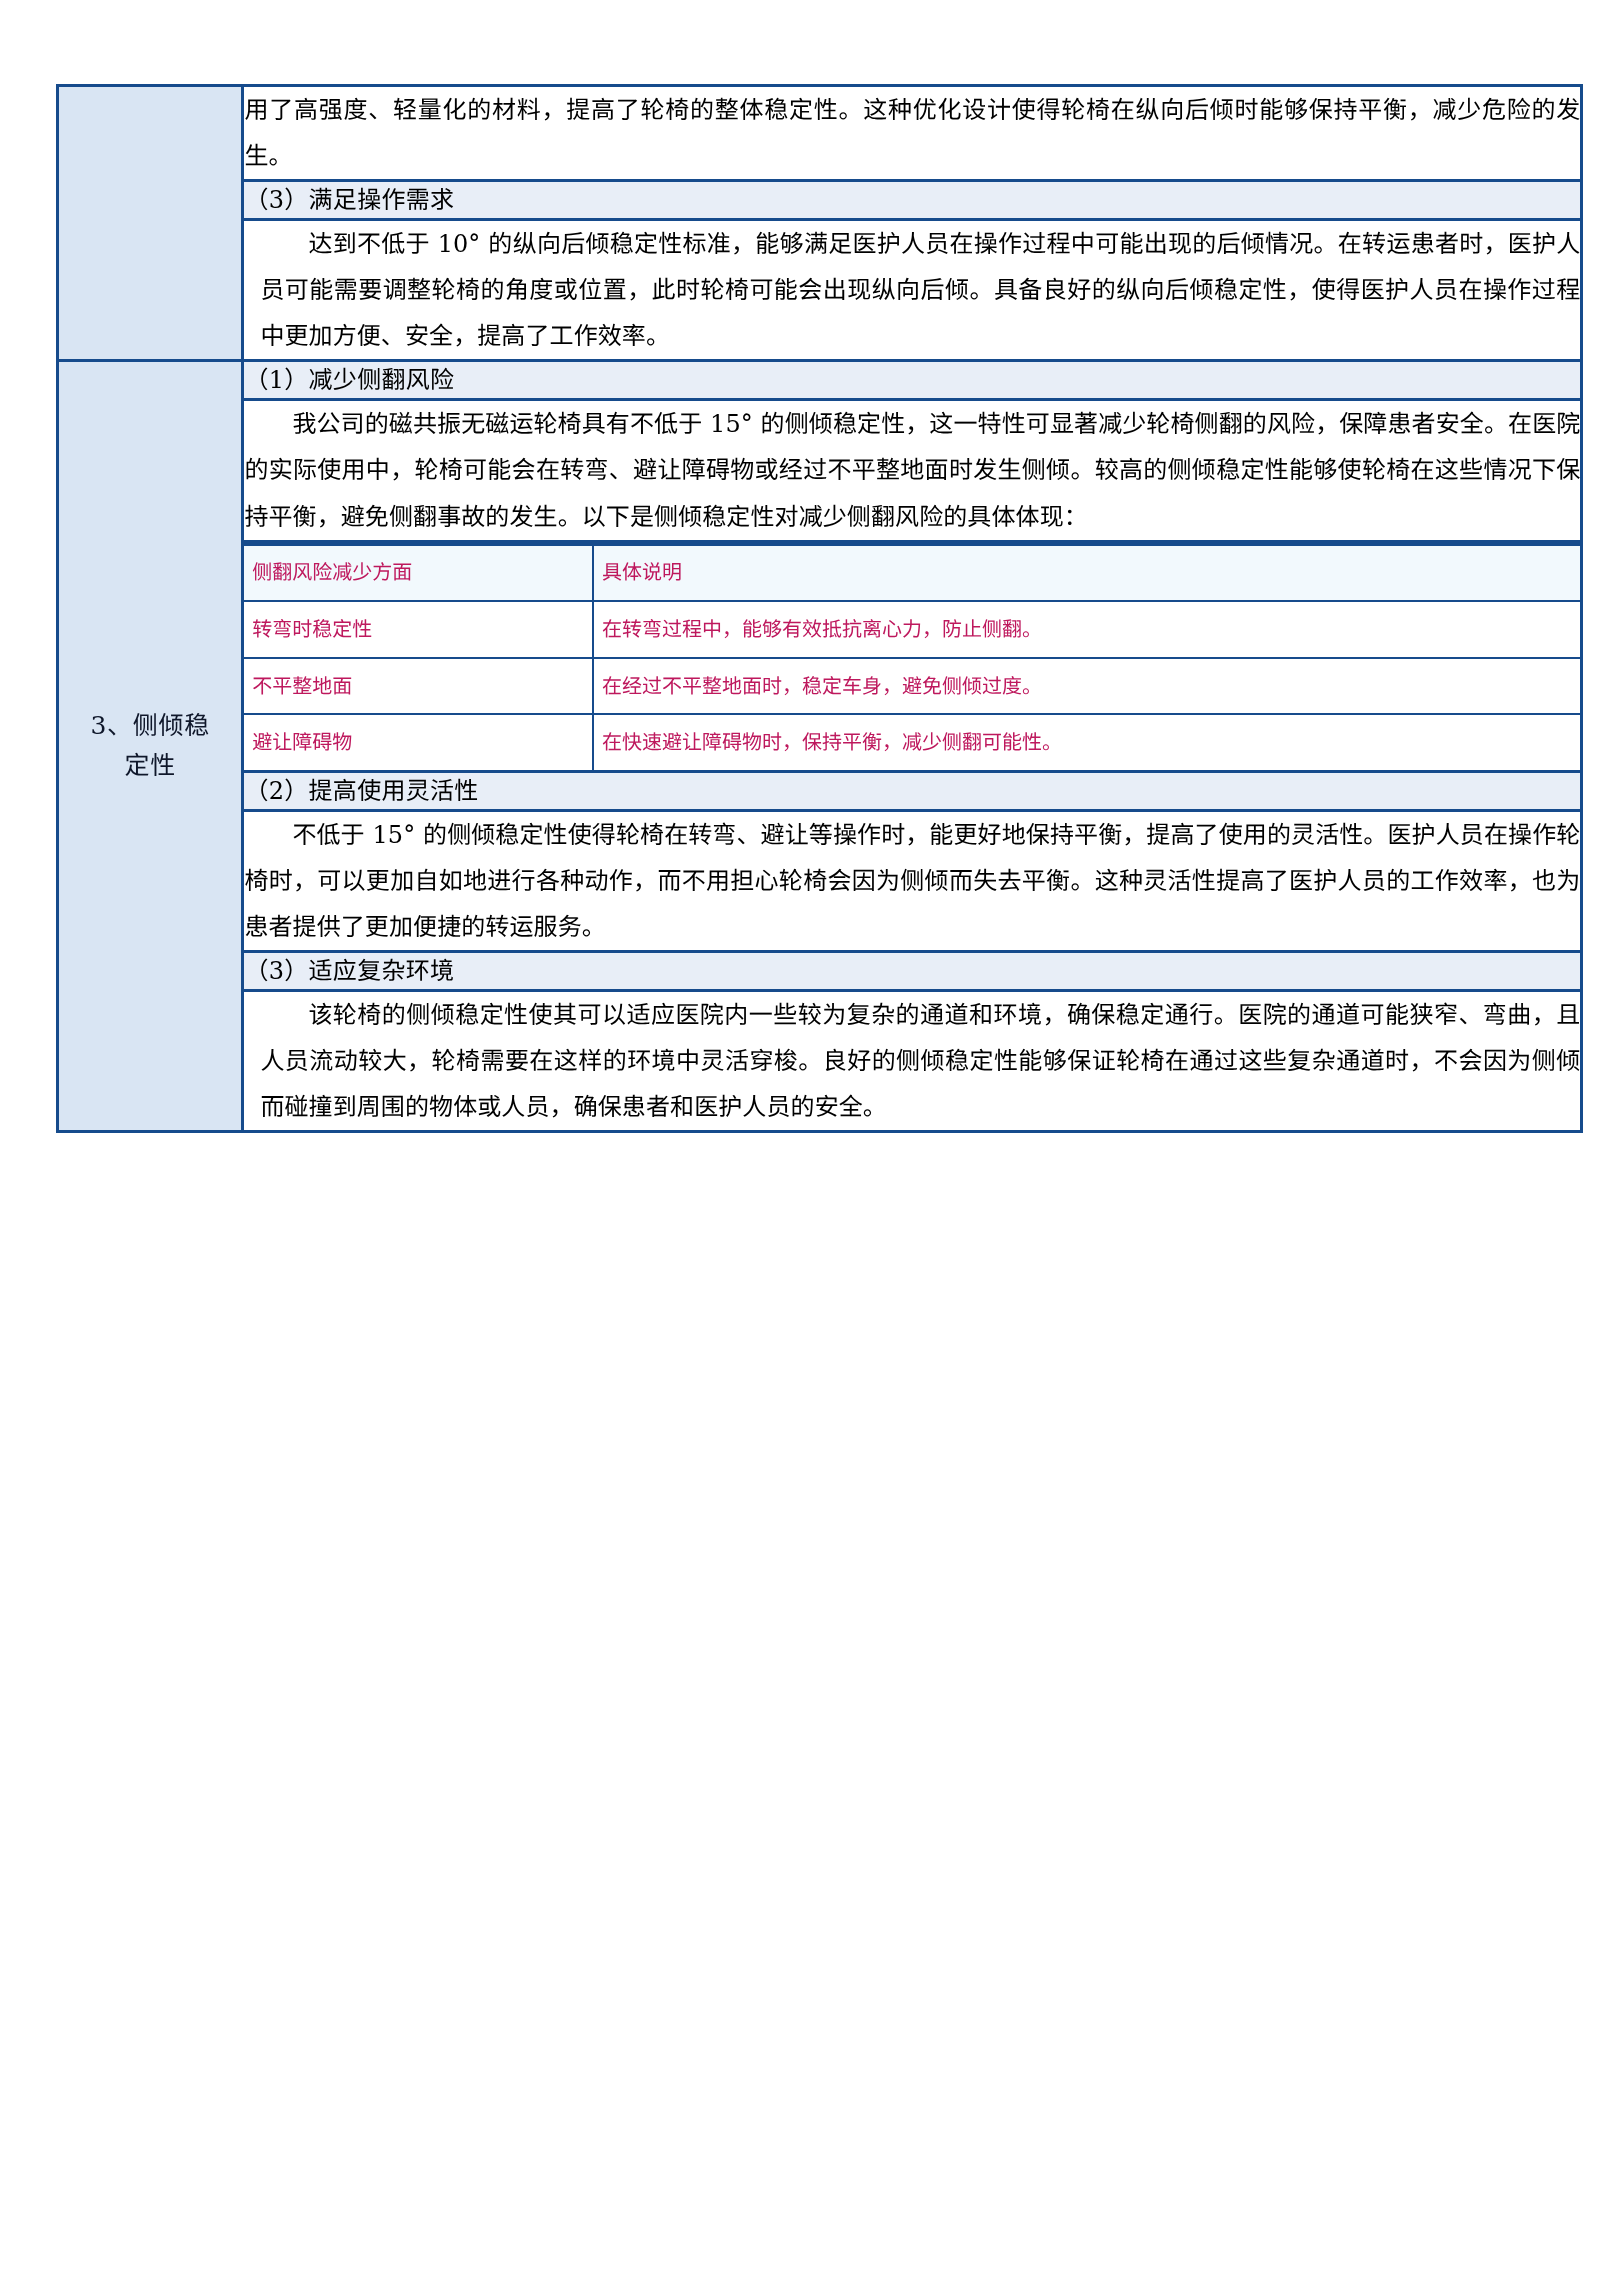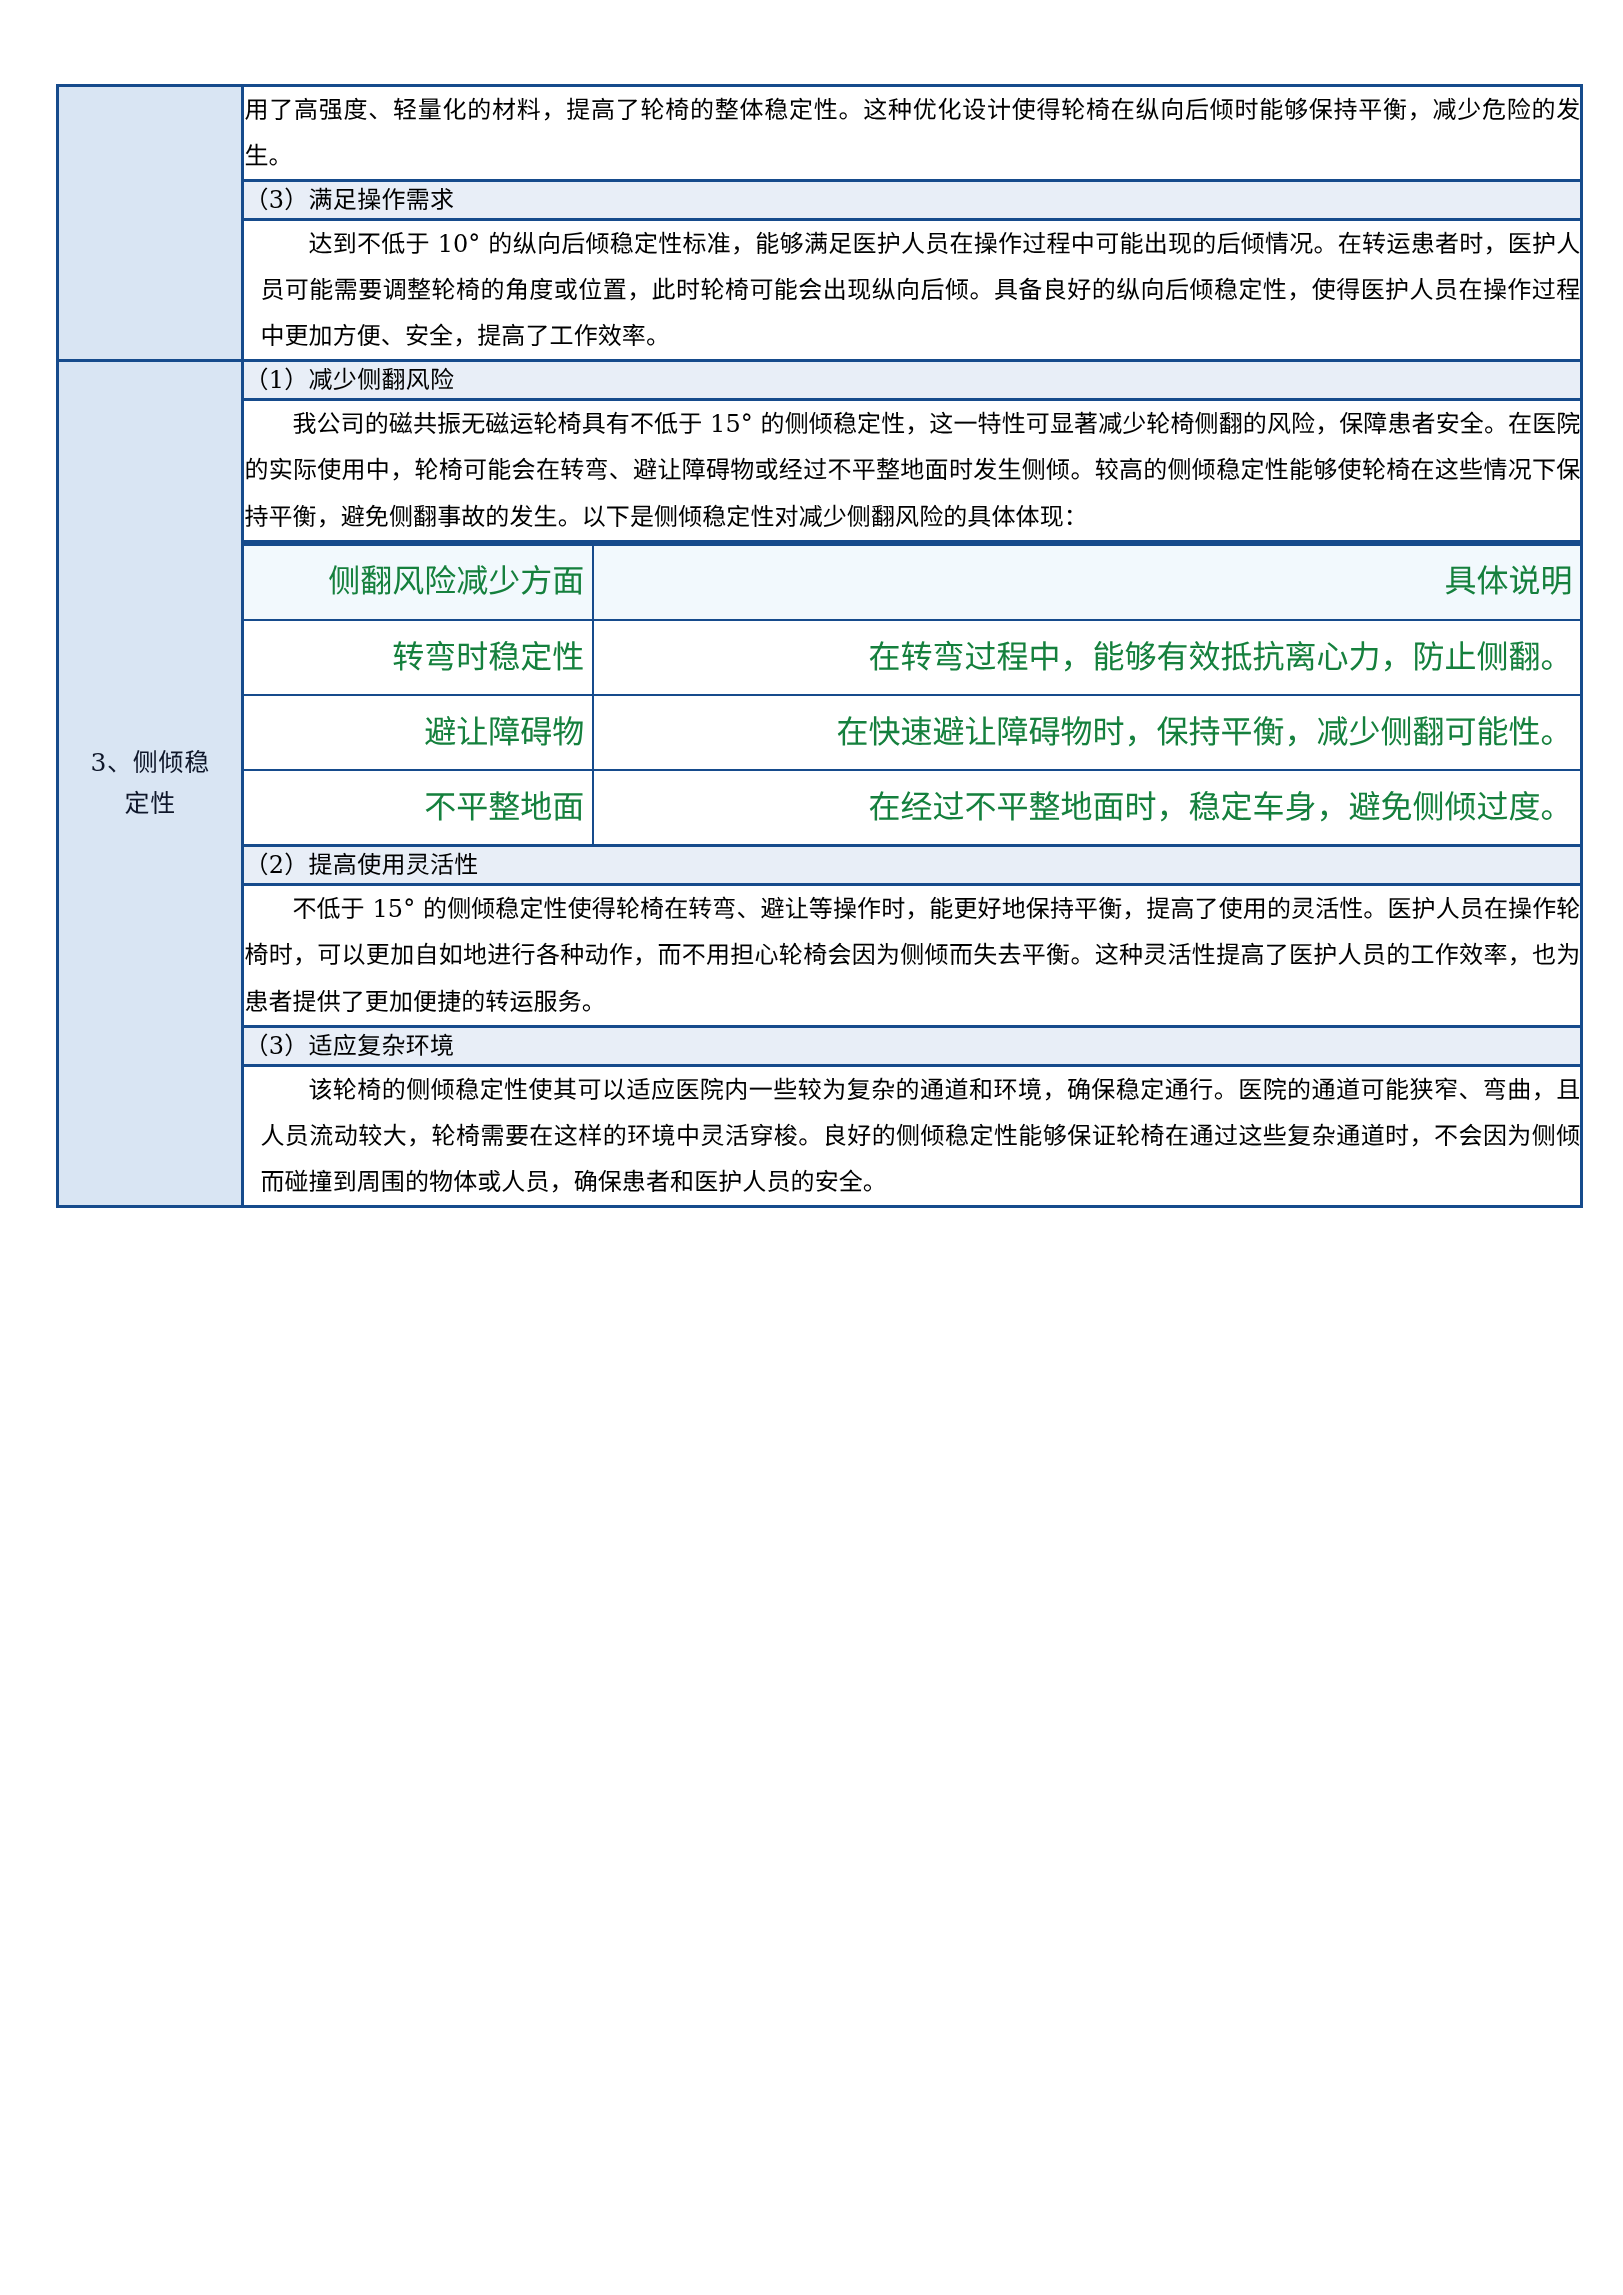--- a/index.html
+++ b/index.html
@@ -109,24 +109,24 @@
     padding: 0;
   }
   .spec-table {
     width: 100%;
     border-collapse: collapse;
     table-layout: fixed;
   }
   .spec-table td {
     border: 2px solid #164b8c;
     padding: 11.8px 7.9px;
-    font-size: 32px;
+    font-size: 20px;
     line-height: 1.55;
-    color: #15803d;
-    text-align: right;
+    color: #be185d;
+    text-align: left;
     vertical-align: middle;
   }
   .spec-table tr:first-child td {
     background: #f2f9fd;
     border-top: 3.3px solid #164b8c;
   }
   .spec-table td.c1 { width: 332px; }
   .spec-table td.c2 { width: auto; }
   .spec-table tr td:first-child { border-left: none; }
   .spec-table tr td:last-child { border-right: none; }
@@ -198,26 +198,26 @@
                     <tbody>
                       <tr>
                         <td class="c1">侧翻风险减少方面</td>
                         <td class="c2">具体说明</td>
                       </tr>
                       <tr>
                         <td class="c1">转弯时稳定性</td>
                         <td class="c2">在转弯过程中，能够有效抵抗离心力，防止侧翻。</td>
                       </tr>
                       <tr>
+                        <td class="c1">不平整地面</td>
+                        <td class="c2">在经过不平整地面时，稳定车身，避免侧倾过度。</td>
+                      </tr>
+                      <tr>
                         <td class="c1">避让障碍物</td>
                         <td class="c2">在快速避让障碍物时，保持平衡，减少侧翻可能性。</td>
-                      </tr>
-                      <tr>
-                        <td class="c1">不平整地面</td>
-                        <td class="c2">在经过不平整地面时，稳定车身，避免侧倾过度。</td>
                       </tr>
                     </tbody>
                   </table>
                 </td>
               </tr>
 
               <tr>
                 <td class="head-cell">
                   <p class="head-text">（2）提高使用灵活性</p>
                 </td>

